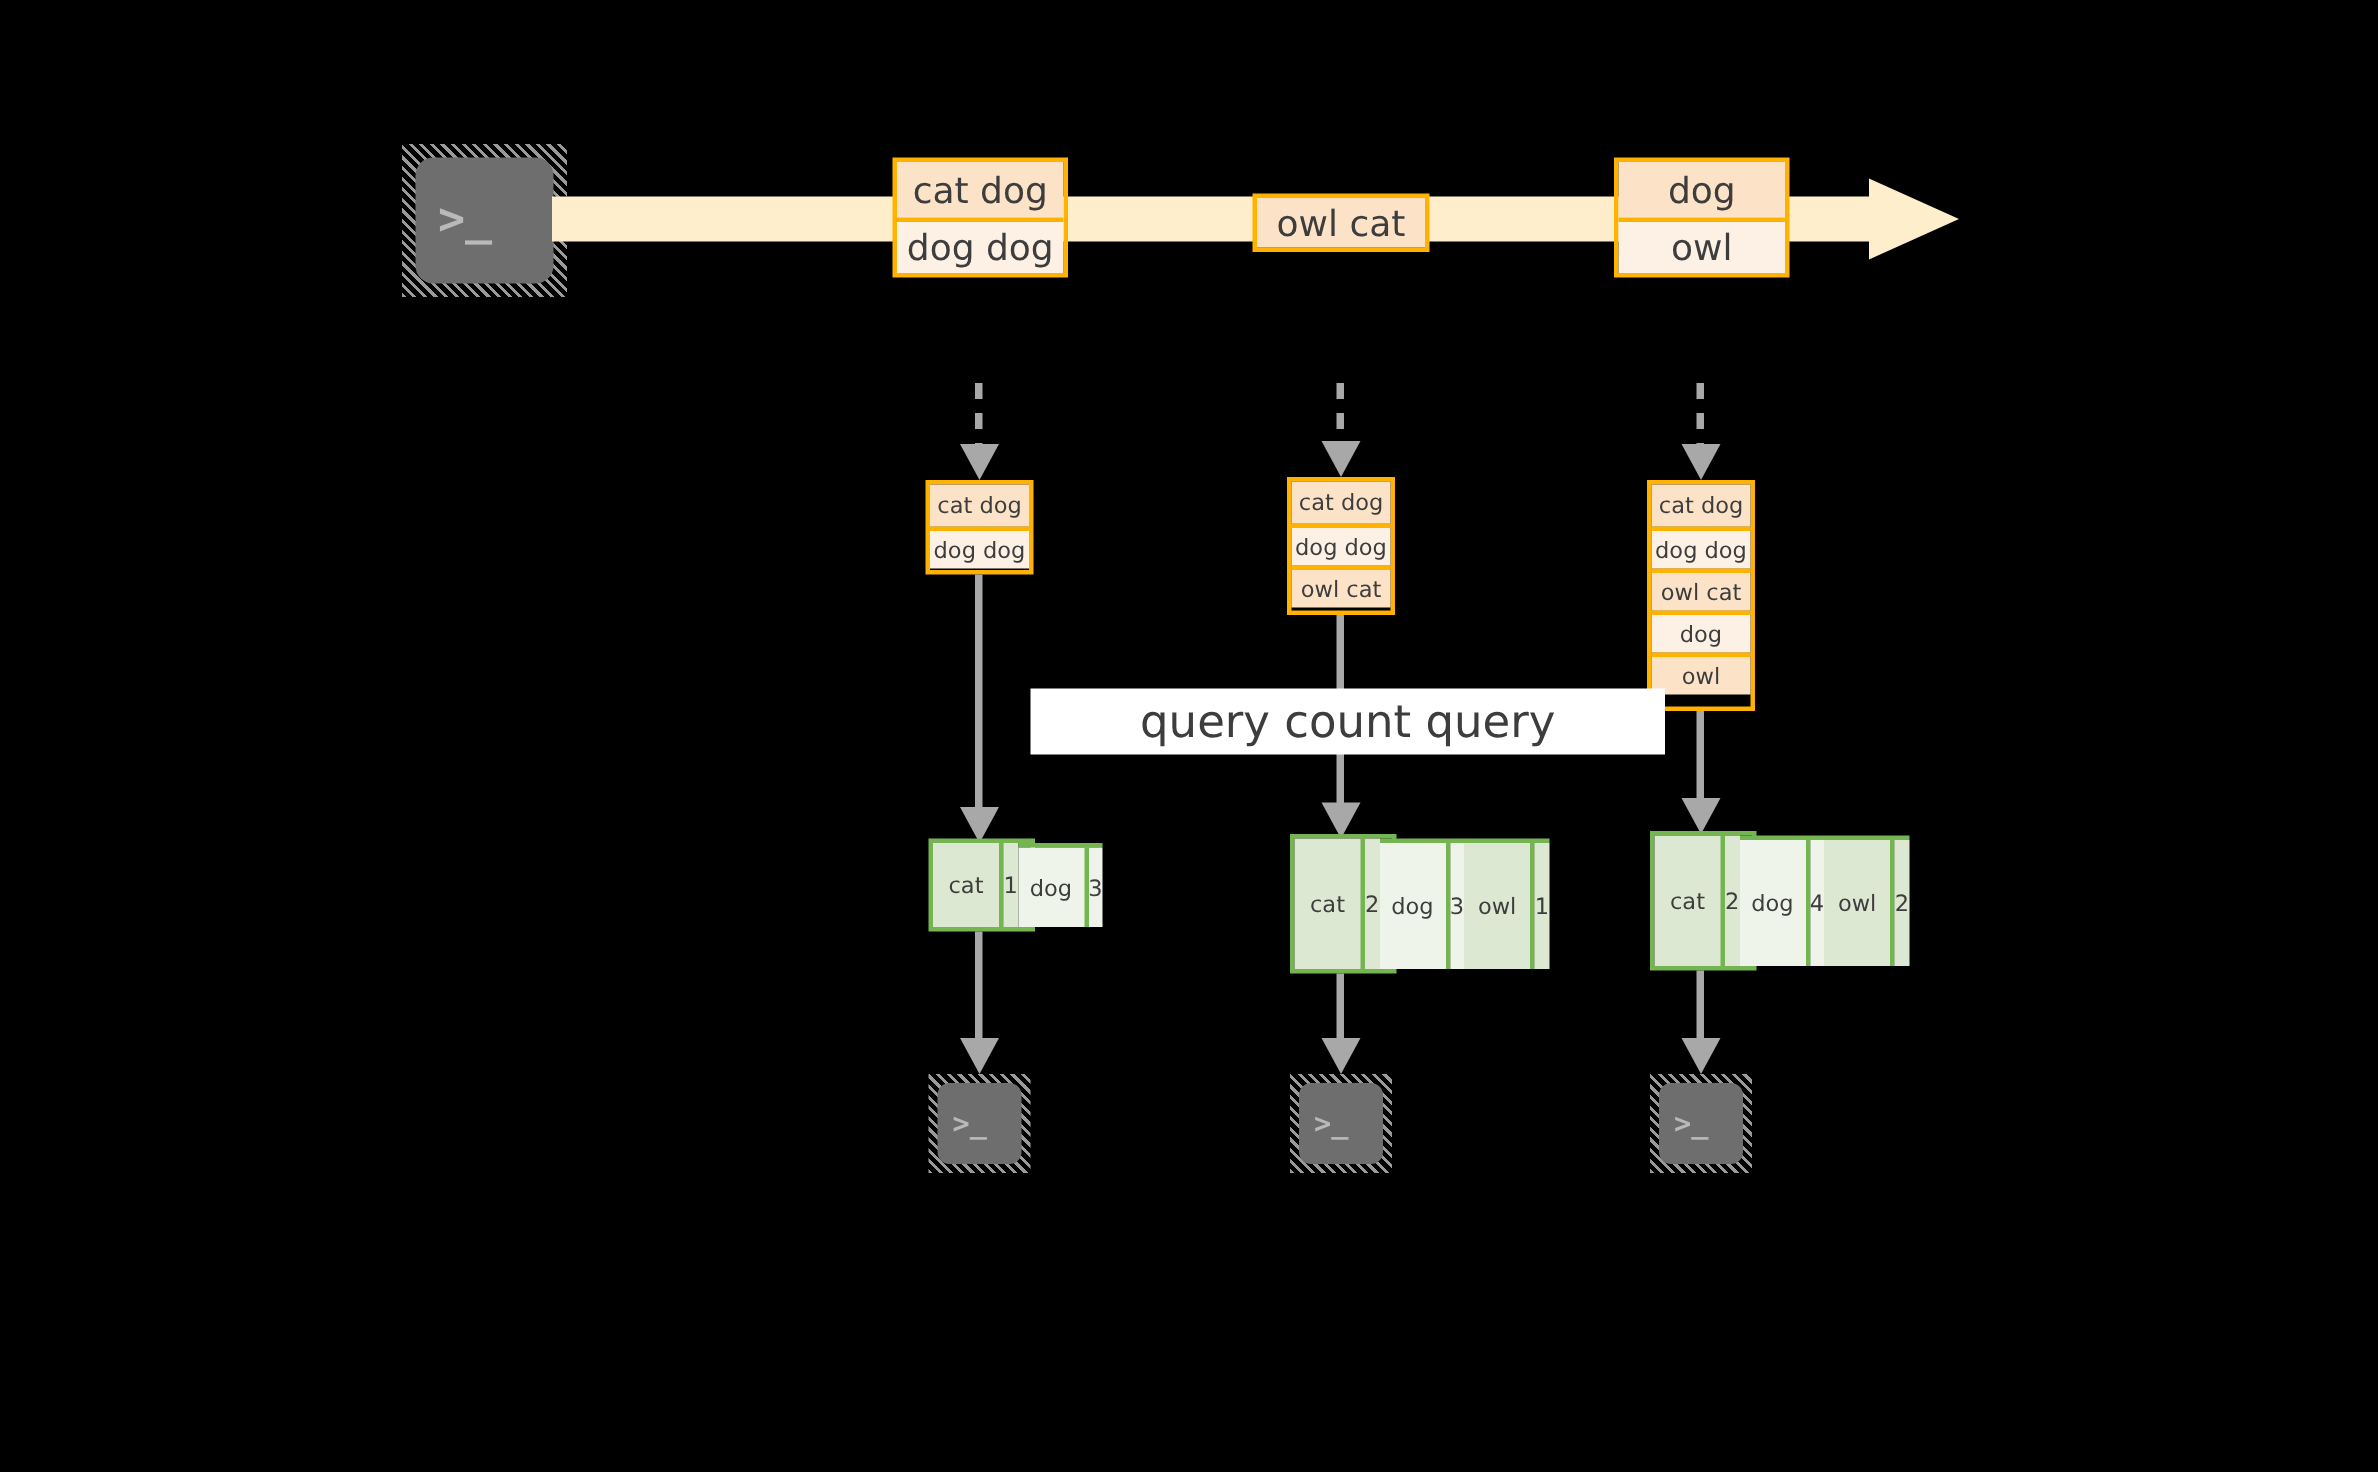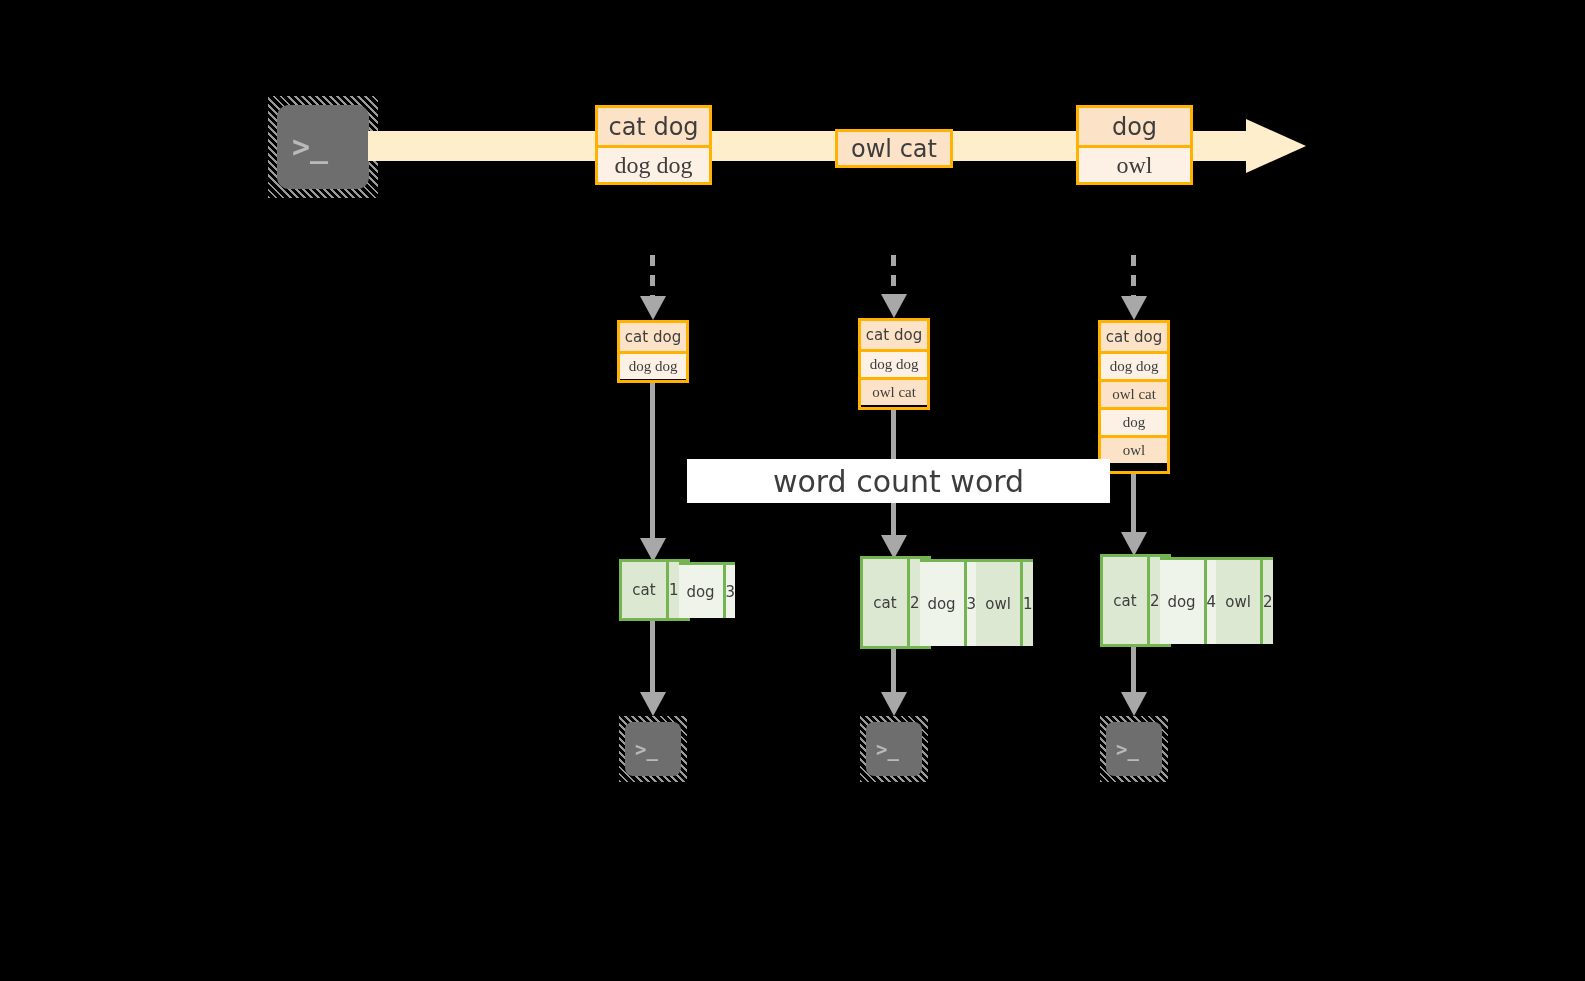--- a/index.html
+++ b/index.html
@@ -20,21 +20,21 @@
   .arrowhead{position:absolute;width:0;height:0;border-style:solid;
     border-top-width:27px;border-bottom-width:27px;border-left-width:60px;border-right-width:0;
     border-color:transparent transparent transparent #ffeecb;}
 
   
   .evt{position:absolute;box-sizing:border-box;border:3px solid #ffb300;}
   .evt .row{box-sizing:border-box;display:flex;align-items:center;justify-content:center;
     color:#3d3d3d;white-space:nowrap;}
   .evt .row.a{background:#fce3c8;}
   .evt .row.b{background:#fdf0e4;}
-  .evt .row.sep{border-top:3px solid #ffb300;font-family:Liberation Serif, serif;}
+  .evt .row.sep{border-top:3px solid #ffb300;}
 
   
   .res{position:absolute;box-sizing:border-box;border:3px solid #74b552;display:flex;flex-direction:row;}
   .res .trow{display:flex;flex:1 1 auto;}
   .res .trow.sep{border-top:3px solid #74b552;}
   .res .c-word{box-sizing:border-box;display:flex;align-items:center;justify-content:center;
     color:#3d3d3d;border-right:3px solid #74b552;}
   .res .c-cnt{box-sizing:border-box;display:flex;align-items:center;justify-content:center;color:#3d3d3d;}
   .res .trow.a .c-word,.res .trow.a .c-cnt{background:#dde8d2;}
   .res .trow.b .c-word,.res .trow.b .c-cnt{background:#eff4ea;}
@@ -173,15 +173,15 @@
   </div>
 
   <div class="vline" style="left:1131px;top:647px;height:47px;"></div>
   <div class="vhead" style="left:1121px;top:692px;"></div>
 
   <div class="terminal" style="left:1100px;top:716px;width:68px;height:66px;">
     <div class="inner" style="left:6px;top:6px;right:6px;bottom:6px;border-radius:8px;"></div>
     <div class="prompt" style="left:16px;top:24px;font-size:19px;">&gt;_</div>
   </div>
 
-  <div class="querylabel" style="left:687px;top:459px;width:423px;height:44px;font-size:30px;">word count word</div>
+  <div class="querylabel" style="left:687px;top:459px;width:423px;height:44px;font-size:30px;">query count query</div>
 
 </div>
 
 </body></html>

